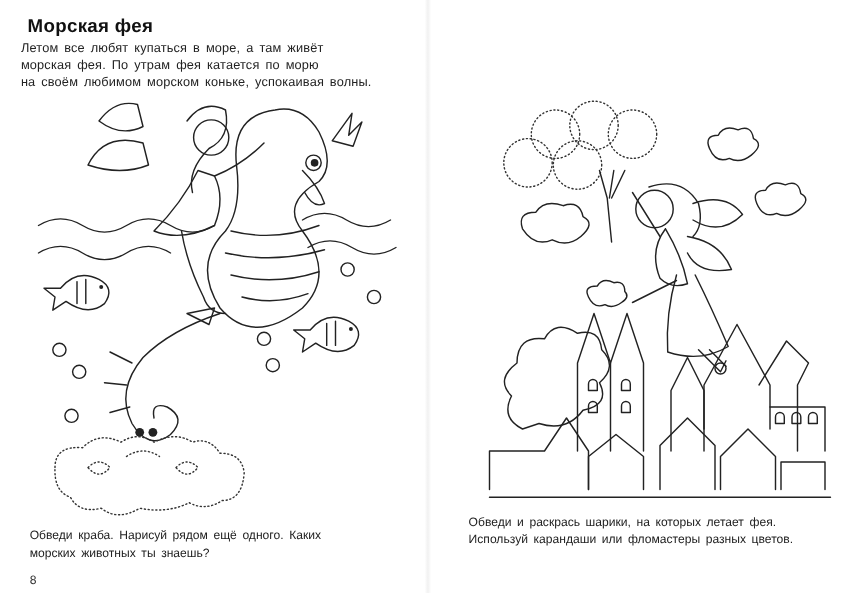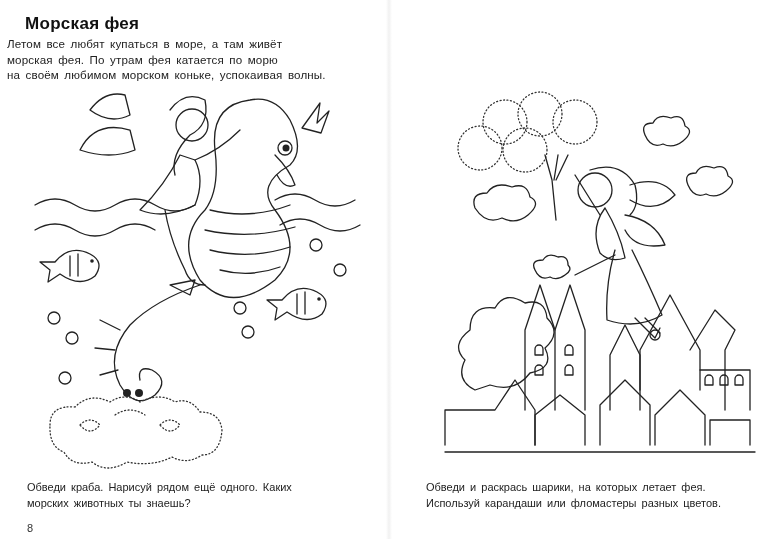--- a/index.html
+++ b/index.html
@@ -30,21 +30,21 @@
     svg { position: absolute; overflow: visible; }
     .ln { fill: none; stroke: #222; stroke-width: 1.3; stroke-linecap: round; stroke-linejoin: round; }
     .dot { fill: none; stroke: #333; stroke-width: 1.3; stroke-dasharray: 1 2.5; stroke-linecap: round; }
     .fillw { fill: #fff; stroke: #222; stroke-width: 1.3; }
   </style>
 </head>
 <body>
 
 <div class="page left">
   <div class="title" style="left:25px; top:14px;">Морская фея</div>
-  <div class="para" style="left:7px; top:36px;">Летом все любят купаться в море, а там живёт
+  <div class="para" style="left:19px; top:36px;">Летом все любят купаться в море, а там живёт
 морская фея. По утрам фея катается по морю
 на своём любимом морском коньке, успокаивая волны.</div>
 
   <svg style="left:20px; top:80px;" width="360" height="390" viewBox="0 0 360 390">
 
     <path class="ln" d="M15 125 q20 -12 40 0 t40 0 t40 0 t40 0 M255 120 q20 -12 40 0 t40 0"></path>
     <path class="ln" d="M15 150 q20 -12 40 0 t40 0 t40 0 M260 145 q20 -12 40 0 t40 0"></path>
 
     <path class="ln" d="M230 20 q-40 5 -35 50 q5 40 -10 60 q-30 30 -5 70 q30 35 75 0 q30 -30 0 -70 q-20 -25 15 -45 q15 -15 0 -45 q-15 -25 -40 -20 z"></path>
     <path class="ln" d="M190 130 q40 10 80 -5 M185 150 q45 10 90 -3 M190 170 q40 10 80 -3 M200 190 q30 8 60 -3"></path>
@@ -133,15 +133,15 @@
     <path class="ln" d="M305 295 v-6 a4 4 0 0 1 8 0 v6 z M320 295 v-6 a4 4 0 0 1 8 0 v6 z M335 295 v-6 a4 4 0 0 1 8 0 v6 z"></path>
 
     <path class="ln" d="M45 355 v-35 h50 l20 -30 l20 30 v35"></path>
     <path class="ln" d="M135 355 v-30 l25 -20 l25 20 v30"></path>
     <path class="ln" d="M200 355 v-40 l25 -25 l25 25 v40"></path>
     <path class="ln" d="M255 355 v-30 l25 -25 l25 25 v30"></path>
     <path class="ln" d="M310 355 v-25 h40 v25"></path>
     <path class="ln" d="M45 362 h310"></path>
   </svg>
 
-  <div class="task" style="left:37px; top:480px;">Обведи и раскрась шарики, на которых летает фея.
+  <div class="task" style="left:37px; top:468px;">Обведи и раскрась шарики, на которых летает фея.
 Используй карандаши или фломастеры разных цветов.</div>
 </div>
 
 </body></html>

